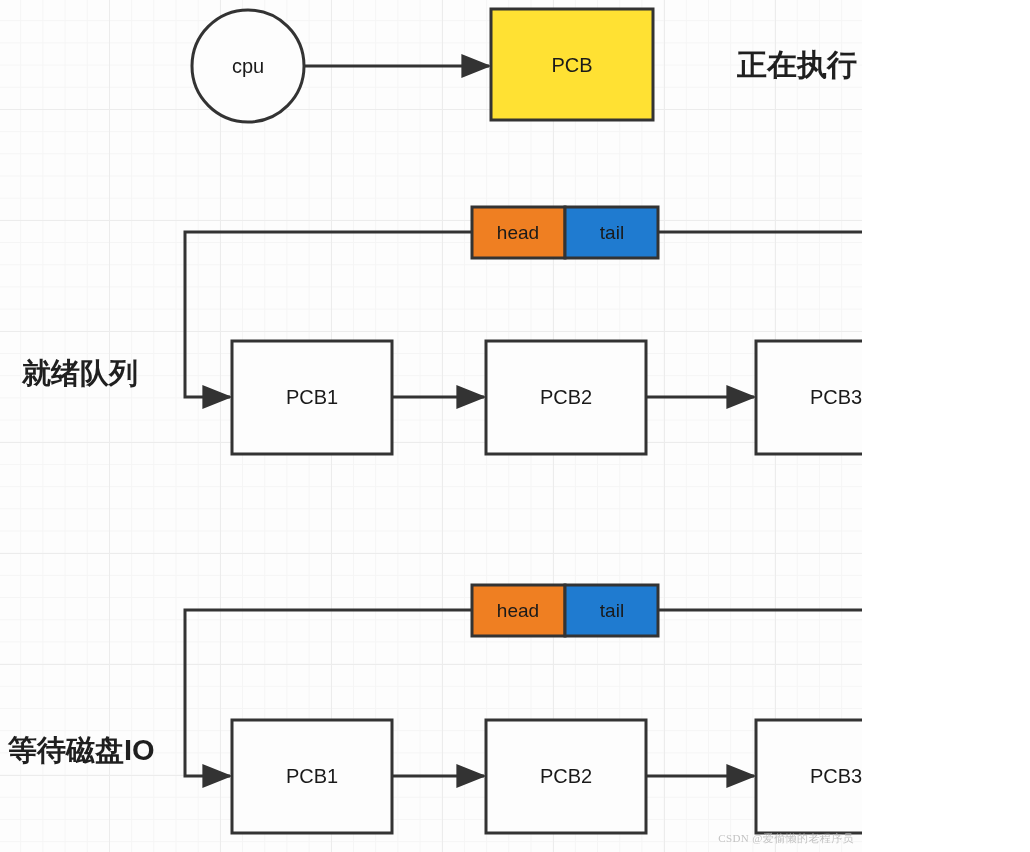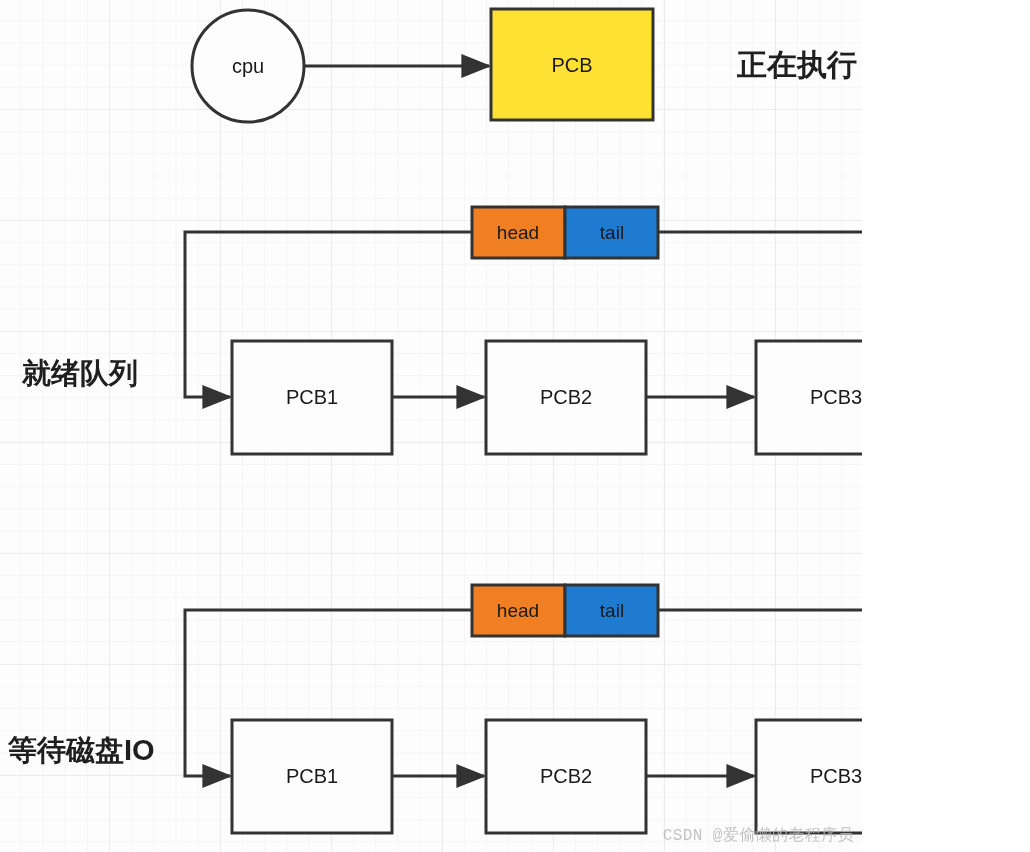--- a/index.html
+++ b/index.html
@@ -57,22 +57,22 @@
     fill: #1f1f1f;
     dominant-baseline: middle;
   }
   .cn-label.exec {
     font-size: 30px;
   }
   .watermark {
     position: absolute;
     right: 8px;
     bottom: 6px;
-    font-family: Liberation Mono, monospace;
-    font-size: 16px;
+    font-family: Liberation Serif, serif;
+    font-size: 11px;
     color: #b9b9b9;
     opacity: 0.85;
     white-space: nowrap;
     letter-spacing: 0.4px;
     pointer-events: none;
   }
 </style>
 </head>
 <body>
 

